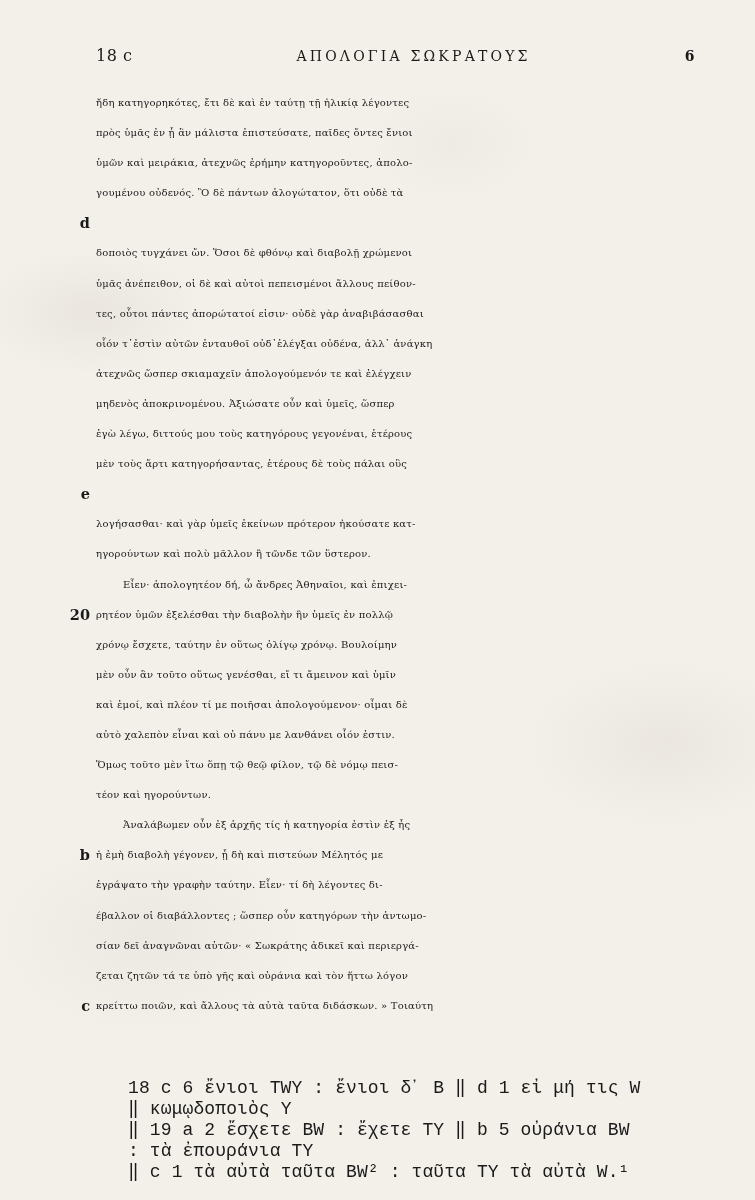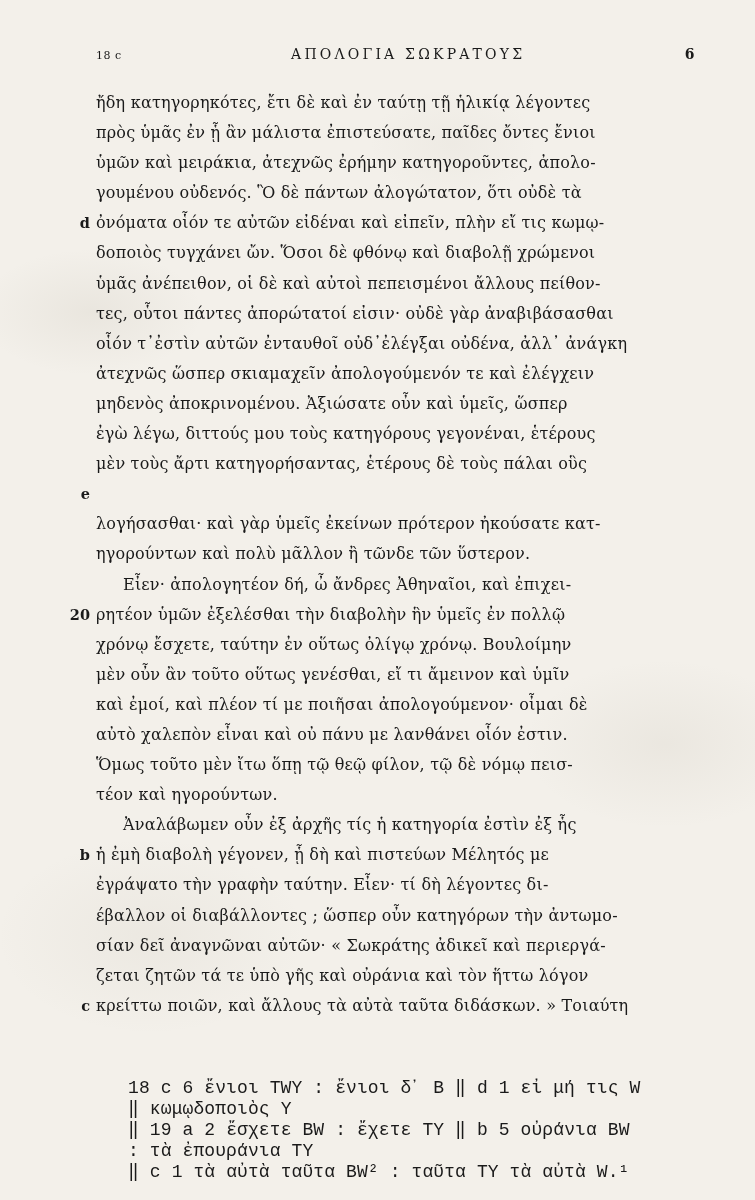--- a/index.html
+++ b/index.html
@@ -43,21 +43,21 @@
     top: 46px;
     left: 96px;
     right: 60px;
     display: flex;
     align-items: baseline;
     justify-content: space-between;
     font-size: 13px;
     letter-spacing: 0.5px;
   }
   .rh-left {
-    font-size: 11px;
+    font-size: 16px;
     letter-spacing: 0.5px;
   }
   .rh-center {
     font-size: 14px;
     letter-spacing: 3.2px;
     flex: 1;
     text-align: center;
     padding-left: 10px;
   }
   .rh-right {
@@ -86,21 +86,21 @@
     font-weight: bold;
     line-height: 30.1px;
     font-family: "DejaVu Serif", serif;
   }
   .marginal.num {
     left: -44px;
     width: 38px;
   }
   .gk {
     font-family: "DejaVu Serif", serif;
-    font-size: 16px;
+    font-size: 10px;
     line-height: 30.1px;
     white-space: nowrap;
     letter-spacing: 0.2px;
   }
   .indent {
     padding-left: 27px;
   }
 
   
   .apparatus {
@@ -139,21 +139,20 @@
       <div class="line-row">
         <span class="marginal"></span>
         <span class="gk">ὑμῶν καὶ μειράκια, ἀτεχνῶς ἐρήμην κατηγοροῦντες, ἀπολο-</span>
       </div>
       <div class="line-row">
         <span class="marginal"></span>
         <span class="gk">γουμένου οὐδενός. Ὃ δὲ πάντων ἀλογώτατον, ὅτι οὐδὲ τὰ</span>
       </div>
       <div class="line-row">
         <span class="marginal">d</span>
-        <span class="gk">ὀνόματα οἷόν τε αὐτῶν εἰδέναι καὶ εἰπεῖν, πλὴν εἴ τις κωμῳ-</span>
       </div>
       <div class="line-row">
         <span class="marginal"></span>
         <span class="gk">δοποιὸς τυγχάνει ὤν. Ὅσοι δὲ φθόνῳ καὶ διαβολῇ χρώμενοι</span>
       </div>
       <div class="line-row">
         <span class="marginal"></span>
         <span class="gk">ὑμᾶς ἀνέπειθον, οἱ δὲ καὶ αὐτοὶ πεπεισμένοι ἄλλους πείθον-</span>
       </div>
       <div class="line-row">

